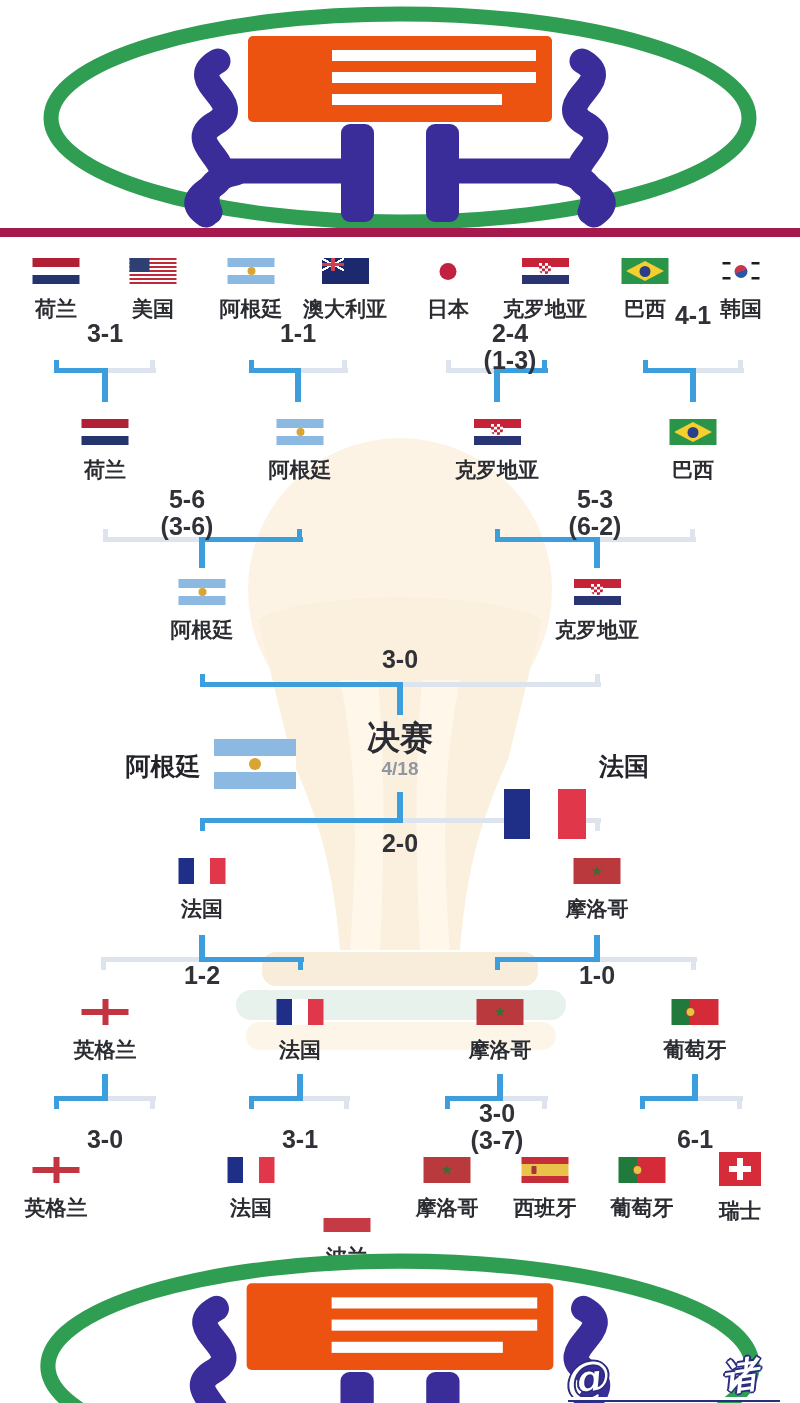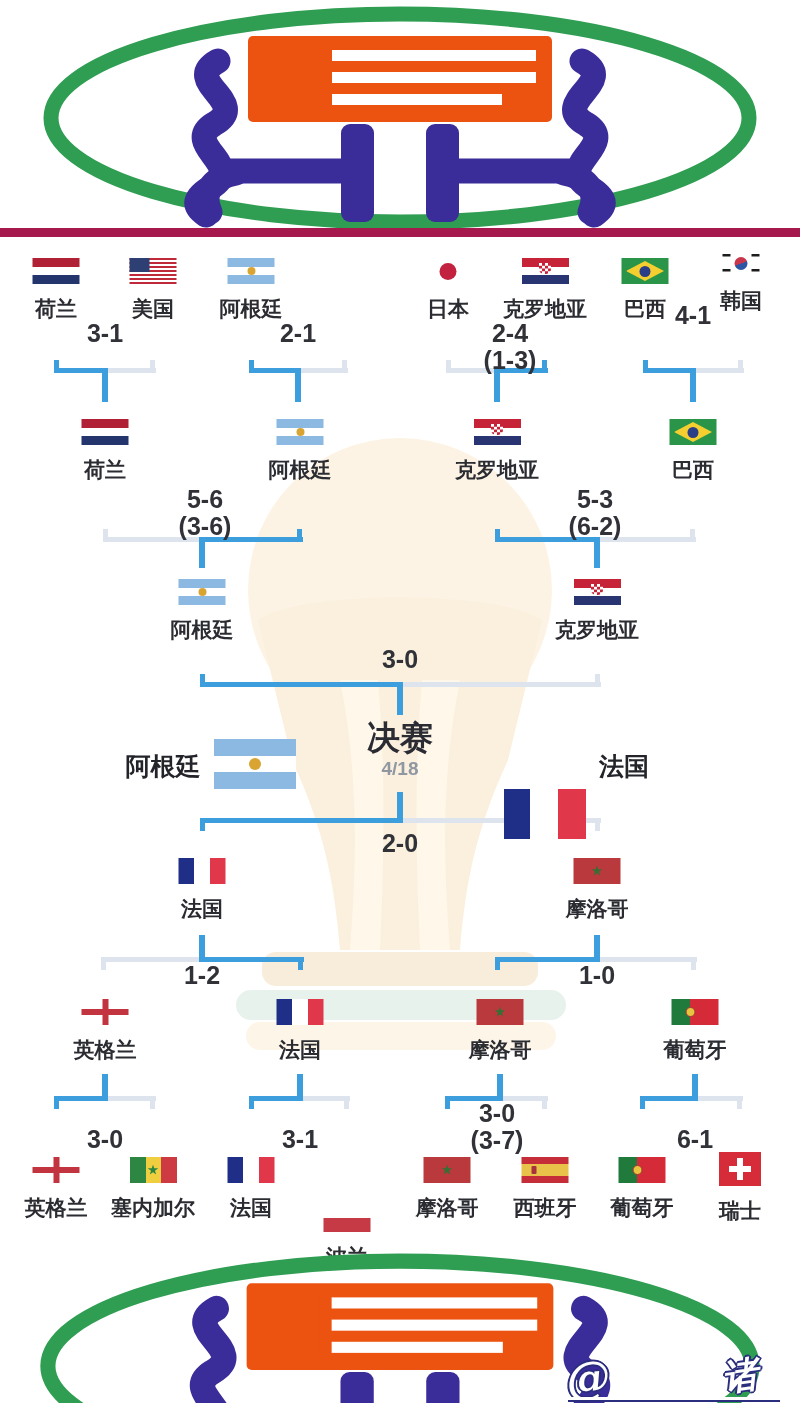--- a/index.html
+++ b/index.html
@@ -224,60 +224,64 @@
     <div class="tname">荷兰</div>
   </div>
   <div class="team" style="left:153px;top:258px">
     <div class="flag f-us"></div>
     <div class="tname">美国</div>
   </div>
   <div class="team" style="left:251px;top:258px">
     <div class="flag f-ar"></div>
     <div class="tname">阿根廷</div>
   </div>
+  <div class="team" style="left:345px;top:258px">
+    <div class="flag f-au"></div>
+    <div class="tname">澳大利亚</div>
+  </div>
   <div class="team" style="left:448px;top:258px">
     <div class="flag f-jp"></div>
     <div class="tname">日本</div>
   </div>
   <div class="team" style="left:545px;top:258px">
     <div class="flag f-hr"></div>
     <div class="tname">克罗地亚</div>
   </div>
   <div class="team" style="left:645px;top:258px">
     <div class="flag f-br"></div>
     <div class="tname">巴西</div>
   </div>
-  <div class="team" style="left:741px;top:250px">
+  <div class="team" style="left:741px;top:258px">
     <div class="flag f-kr"></div>
     <div class="tname">韩国</div>
   </div>
 
   <div class="sc" style="left:105px;top:320px"><span>3-1</span></div>
-  <div class="sc" style="left:298px;top:320px"><span>2-1</span></div>
+  <div class="sc" style="left:298px;top:320px"><span>1-1</span></div>
   <div class="sc" style="left:510px;top:320px"><span>2-4</span><span class="p">(1-3)</span></div>
   <div class="sc" style="left:693px;top:302px"><span>4-1</span></div>
 
   <div class="team" style="left:105px;top:419px">
     <div class="flag f-nl"></div>
     <div class="tname">荷兰</div>
   </div>
   <div class="team" style="left:300px;top:419px">
     <div class="flag f-ar"></div>
     <div class="tname">阿根廷</div>
   </div>
   <div class="team" style="left:497px;top:419px">
     <div class="flag f-hr"></div>
     <div class="tname">克罗地亚</div>
   </div>
   <div class="team" style="left:693px;top:419px">
     <div class="flag f-br"></div>
     <div class="tname">巴西</div>
   </div>
 
-  <div class="sc" style="left:205px;top:486px"><span>5-6</span><span class="p">(3-6)</span></div>
+  <div class="sc" style="left:187px;top:486px"><span>5-6</span><span class="p">(3-6)</span></div>
   <div class="sc" style="left:595px;top:486px"><span>5-3</span><span class="p">(6-2)</span></div>
 
   <div class="team" style="left:202px;top:579px">
     <div class="flag f-ar"></div>
     <div class="tname">阿根廷</div>
   </div>
   <div class="team" style="left:597px;top:579px">
     <div class="flag f-hr"></div>
     <div class="tname">克罗地亚</div>
   </div>
@@ -322,24 +326,20 @@
 
   <div class="sc" style="left:105px;top:1126px"><span>3-0</span></div>
   <div class="sc" style="left:300px;top:1126px"><span>3-1</span></div>
   <div class="sc" style="left:497px;top:1100px"><span>3-0</span><span class="p">(3-7)</span></div>
   <div class="sc" style="left:695px;top:1126px"><span>6-1</span></div>
 
   <div class="team" style="left:56px;top:1157px">
     <div class="flag f-en"></div>
     <div class="tname">英格兰</div>
   </div>
-  <div class="team" style="left:153px;top:1157px">
-    <div class="flag f-sn"></div>
-    <div class="tname">塞内加尔</div>
-  </div>
   <div class="team" style="left:251px;top:1157px">
     <div class="flag f-fr"></div>
     <div class="tname">法国</div>
   </div>
   <div class="team" style="left:347px;top:1206px">
     <div class="flag f-pl"></div>
     <div class="tname">波兰</div>
   </div>
   <div class="team" style="left:447px;top:1157px">
     <div class="flag f-ma"></div>

